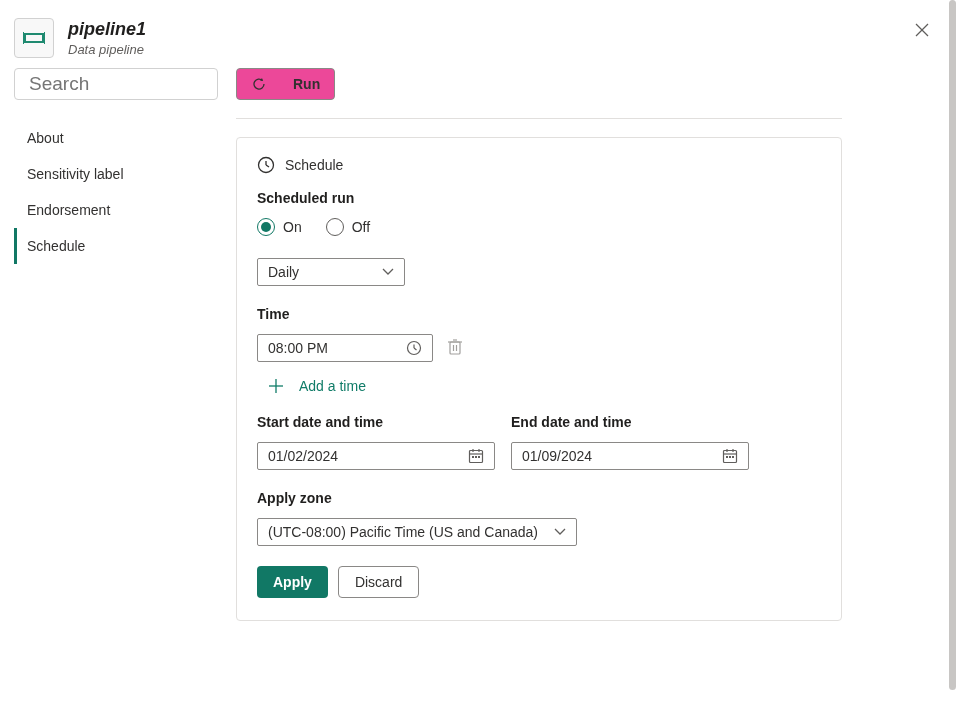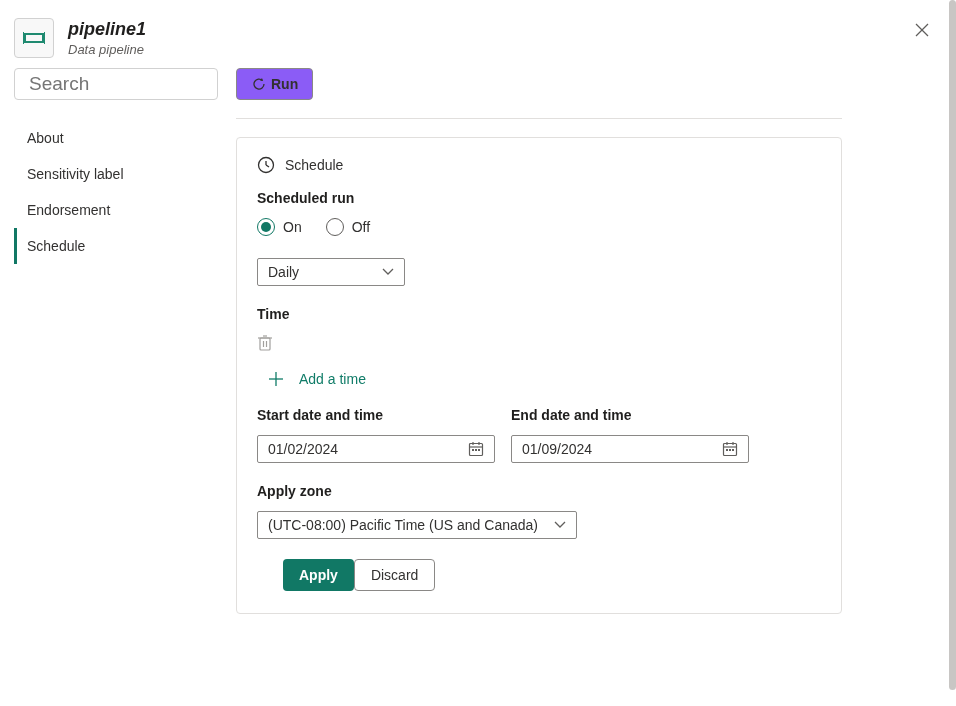--- a/index.html
+++ b/index.html
@@ -96,25 +96,25 @@
     }
     .main {
       flex: 1;
       padding-left: 18px;
       padding-right: 100px;
     }
     .run-btn {
       height: 32px;
       border: 1px solid #8a8886;
       border-radius: 4px;
-      background: #8b5cf6;
+      background: #ec4899;
       padding: 0 14px;
       display: inline-flex;
       align-items: center;
-      gap: 4px;
+      gap: 26px;
       font-size: 14px;
       font-weight: 600;
       cursor: pointer;
       color: #323130;
     }
     .divider {
       height: 1px;
       background: #e1dfdd;
       margin: 18px 0;
     }
@@ -216,23 +216,22 @@
       max-width: 238px;
     }
     .date-input {
       width: 100%;
     }
     .tz-select {
       width: 320px;
     }
     .btn-row {
       display: flex;
-      gap: 0;
+      gap: 10px;
       margin-top: 4px;
-      margin-left: 26px;
     }
     .btn-primary {
       background: #117865;
       color: #fff;
       border: none;
       border-radius: 4px;
       padding: 8px 16px;
       font-size: 14px;
       font-weight: 600;
       cursor: pointer;
@@ -347,20 +346,28 @@
           <span>Daily</span>
           <svg width="12" height="8" viewBox="0 0 12 8">
             <path d="M1 1 L6 6 L11 1" fill="none" stroke="#605e5c" stroke-width="1.3"></path>
           </svg>
         </div>
       </div>
 
       <div class="field-block">
         <div class="section-label">Time</div>
         <div class="time-row">
+          <div class="input-box time-input">
+            <span>08:00 PM</span>
+            <svg width="16" height="16" viewBox="0 0 16 16">
+              <circle cx="8" cy="8" r="6.5" fill="none" stroke="#605e5c" stroke-width="1.2"></circle>
+              <line x1="8" y1="8" x2="8" y2="4.5" stroke="#605e5c" stroke-width="1.2"></line>
+              <line x1="8" y1="8" x2="10.5" y2="10" stroke="#605e5c" stroke-width="1.2"></line>
+            </svg>
+          </div>
           <span class="trash-icon">
             <svg width="16" height="18" viewBox="0 0 16 18">
               <rect x="3" y="4" width="10" height="12" rx="1" fill="none" stroke="#a19f9d" stroke-width="1.2"></rect>
               <line x1="1" y1="4" x2="15" y2="4" stroke="#a19f9d" stroke-width="1.2"></line>
               <line x1="6" y1="2" x2="10" y2="2" stroke="#a19f9d" stroke-width="1.2"></line>
               <line x1="6.5" y1="7" x2="6.5" y2="13" stroke="#a19f9d" stroke-width="1.2"></line>
               <line x1="9.5" y1="7" x2="9.5" y2="13" stroke="#a19f9d" stroke-width="1.2"></line>
             </svg>
           </span>
         </div>

